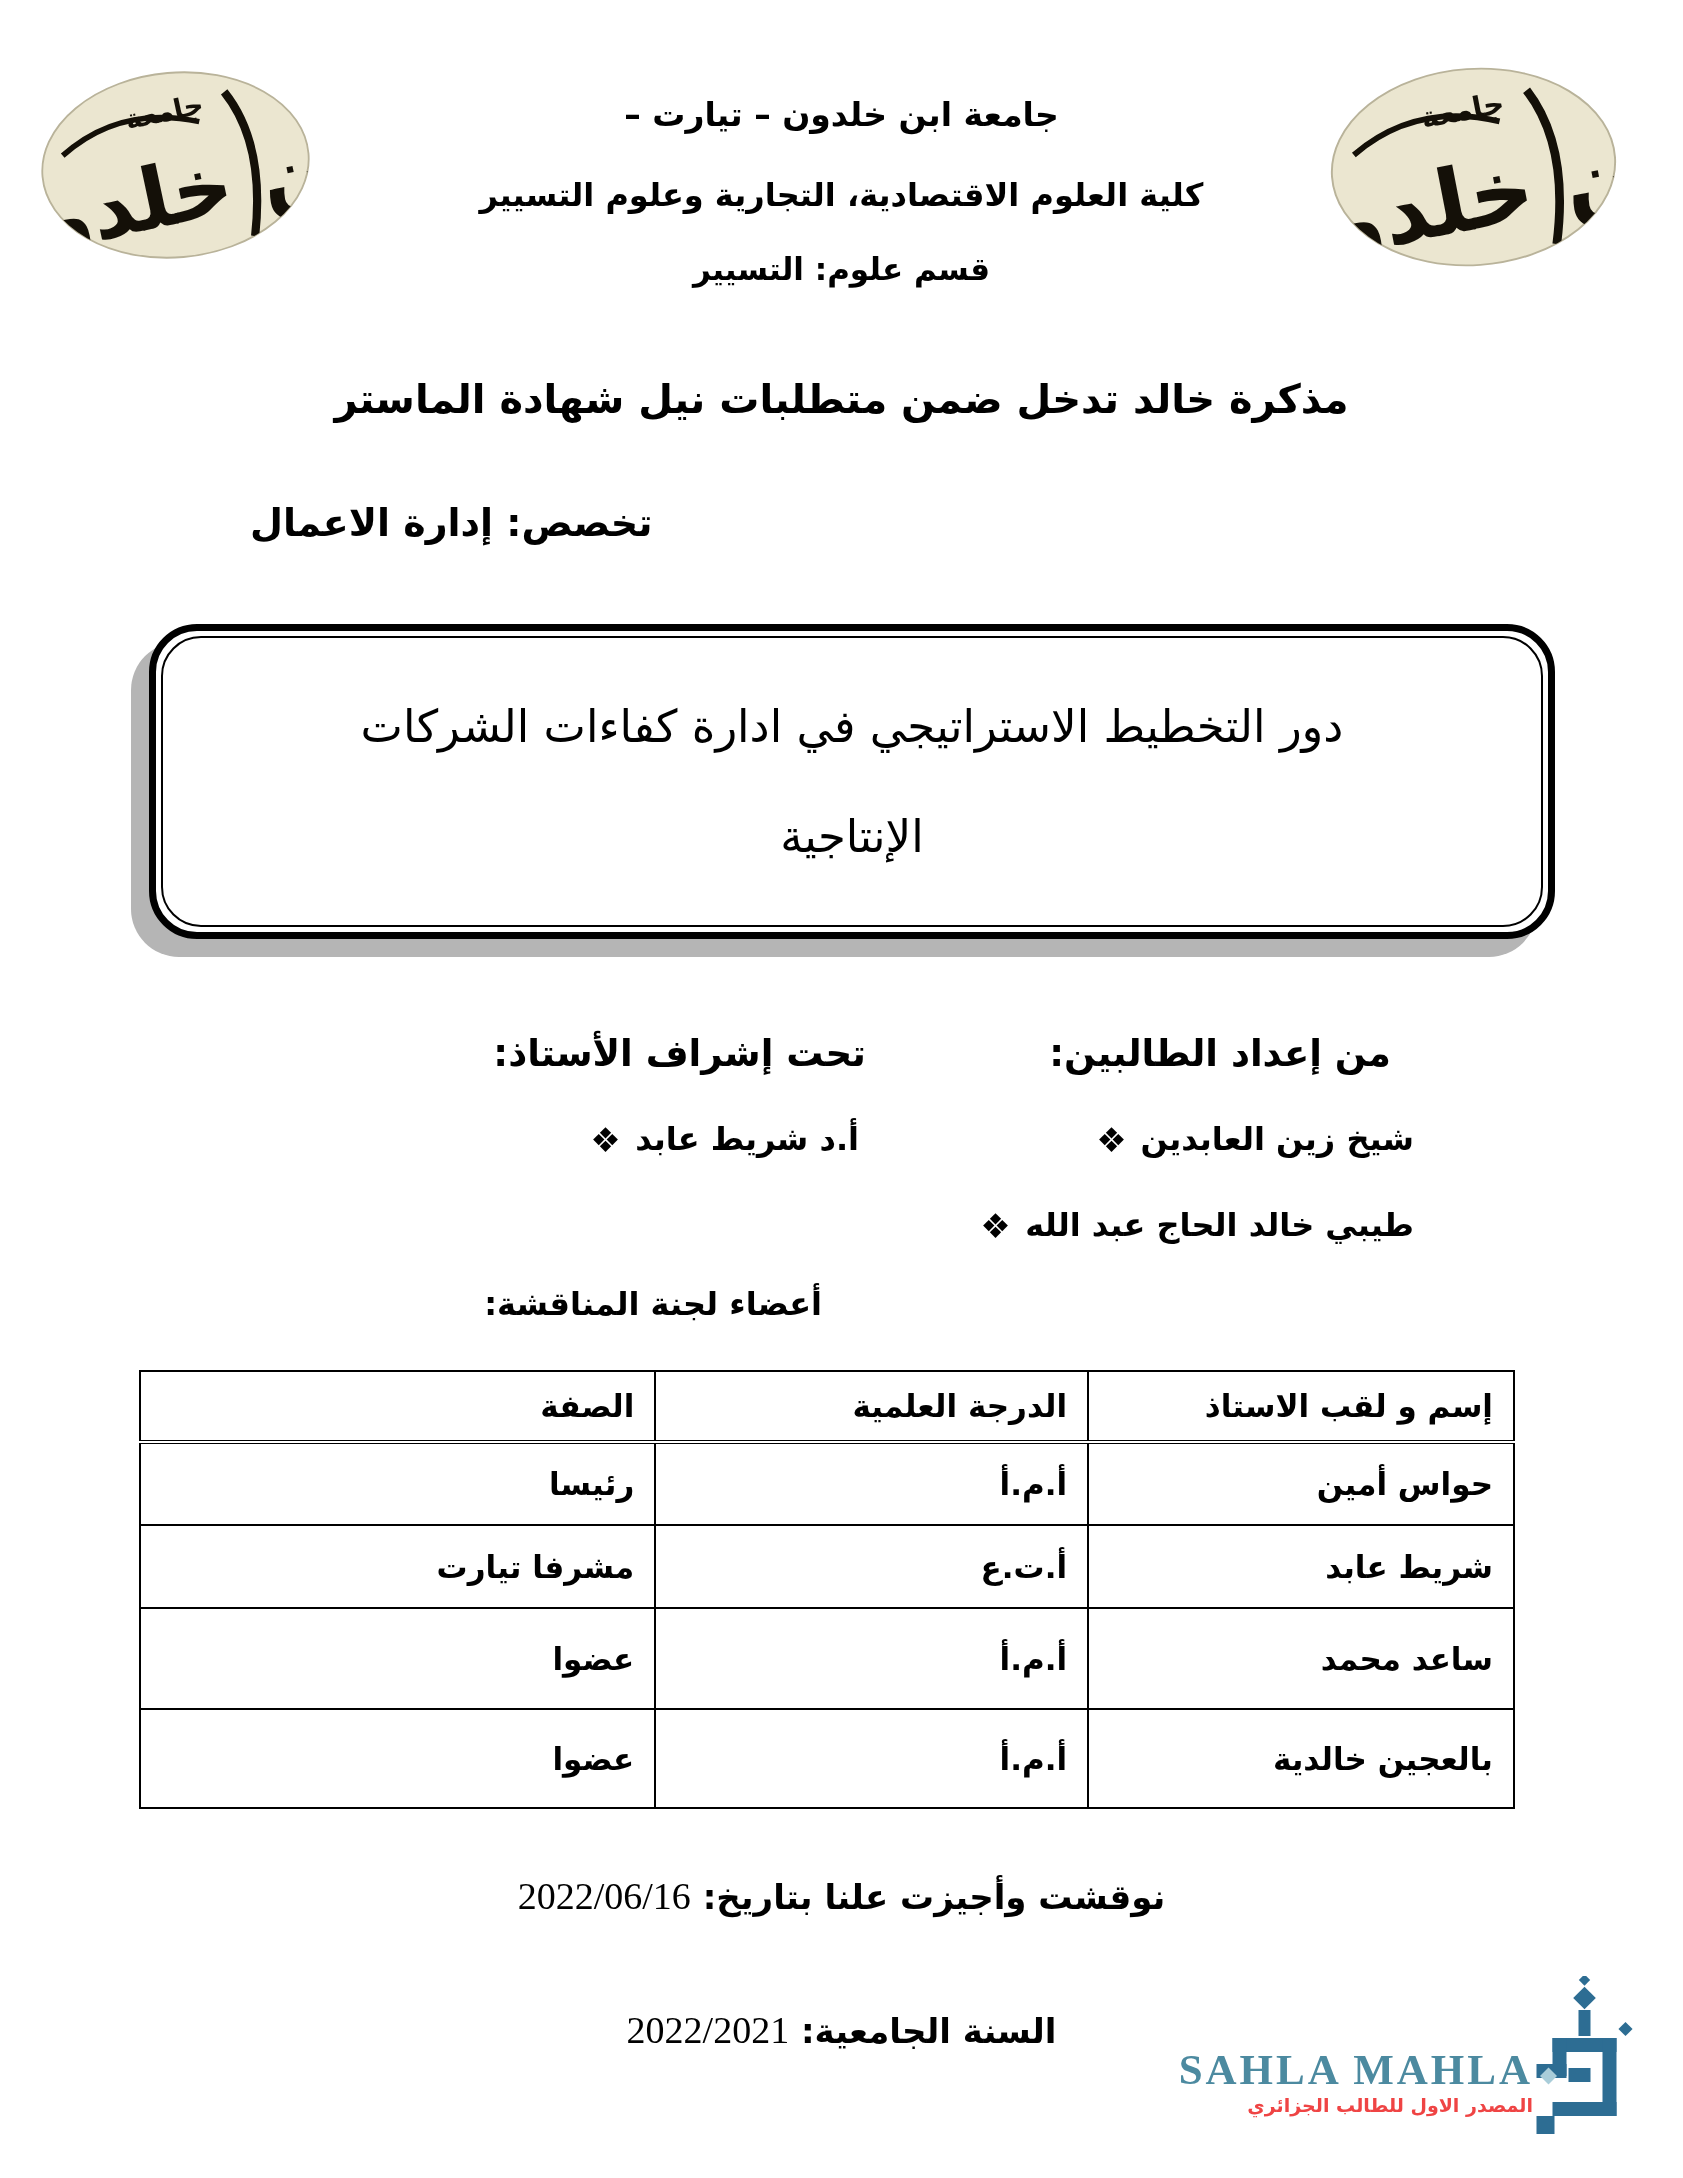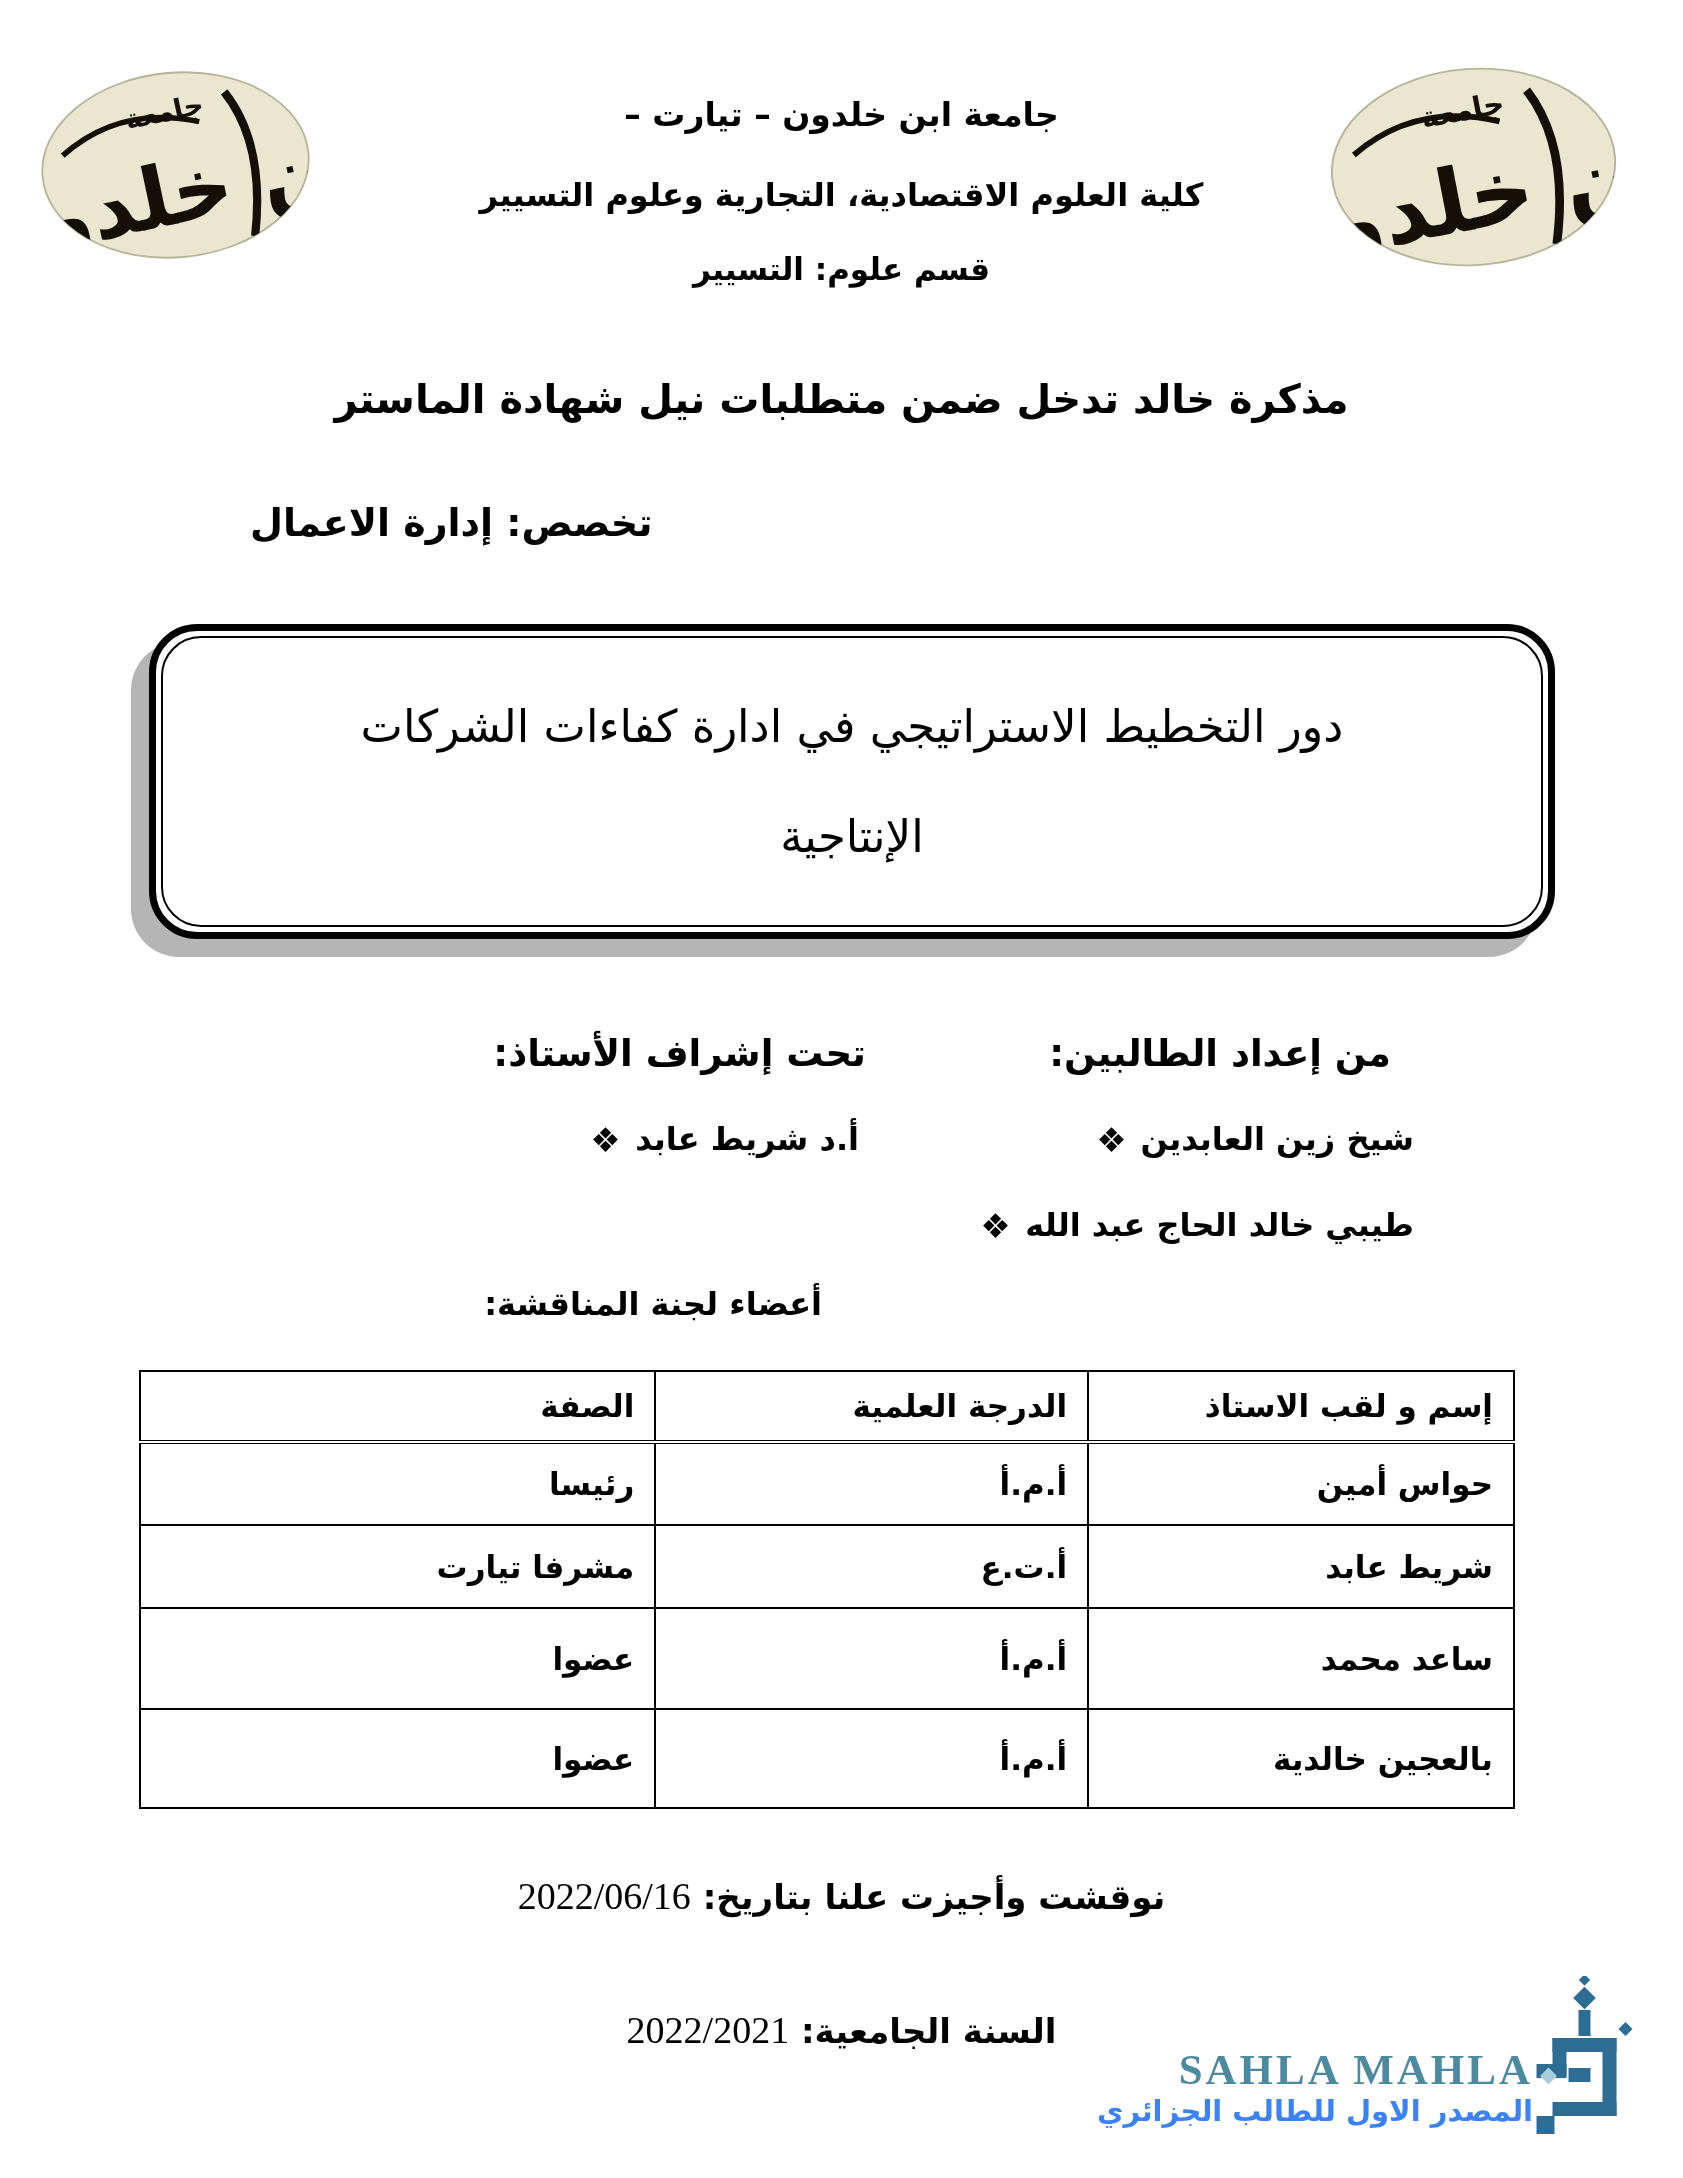--- a/index.html
+++ b/index.html
@@ -76,21 +76,21 @@
   .date-num{font-family:"Liberation Serif","DejaVu Serif",serif;font-size:38px;font-weight:normal;}
 
   
   .sahla-text{position:absolute;right:150px;top:2045px;text-align:right;}
   .sahla-brand{
     font-family:"Liberation Serif","DejaVu Serif",serif;
     font-size:43px;font-weight:bold;letter-spacing:3px;
     color:#4c8aa0;white-space:nowrap;
   }
   .sahla-tagline{
-    direction:rtl;font-size:29px;color:#3b82f6;font-weight:bold;
+    direction:rtl;font-size:19px;color:#ef4444;font-weight:bold;
     margin-top:0px;white-space:nowrap;text-align:right;
   }
   .sahla-icon{position:absolute;left:1533px;top:1976px;width:103px;height:170px;}
 </style>
 </head>
 <body>
 
 <div class="page">
 
   <svg class="seal seal-left" viewBox="0 0 300 210">

